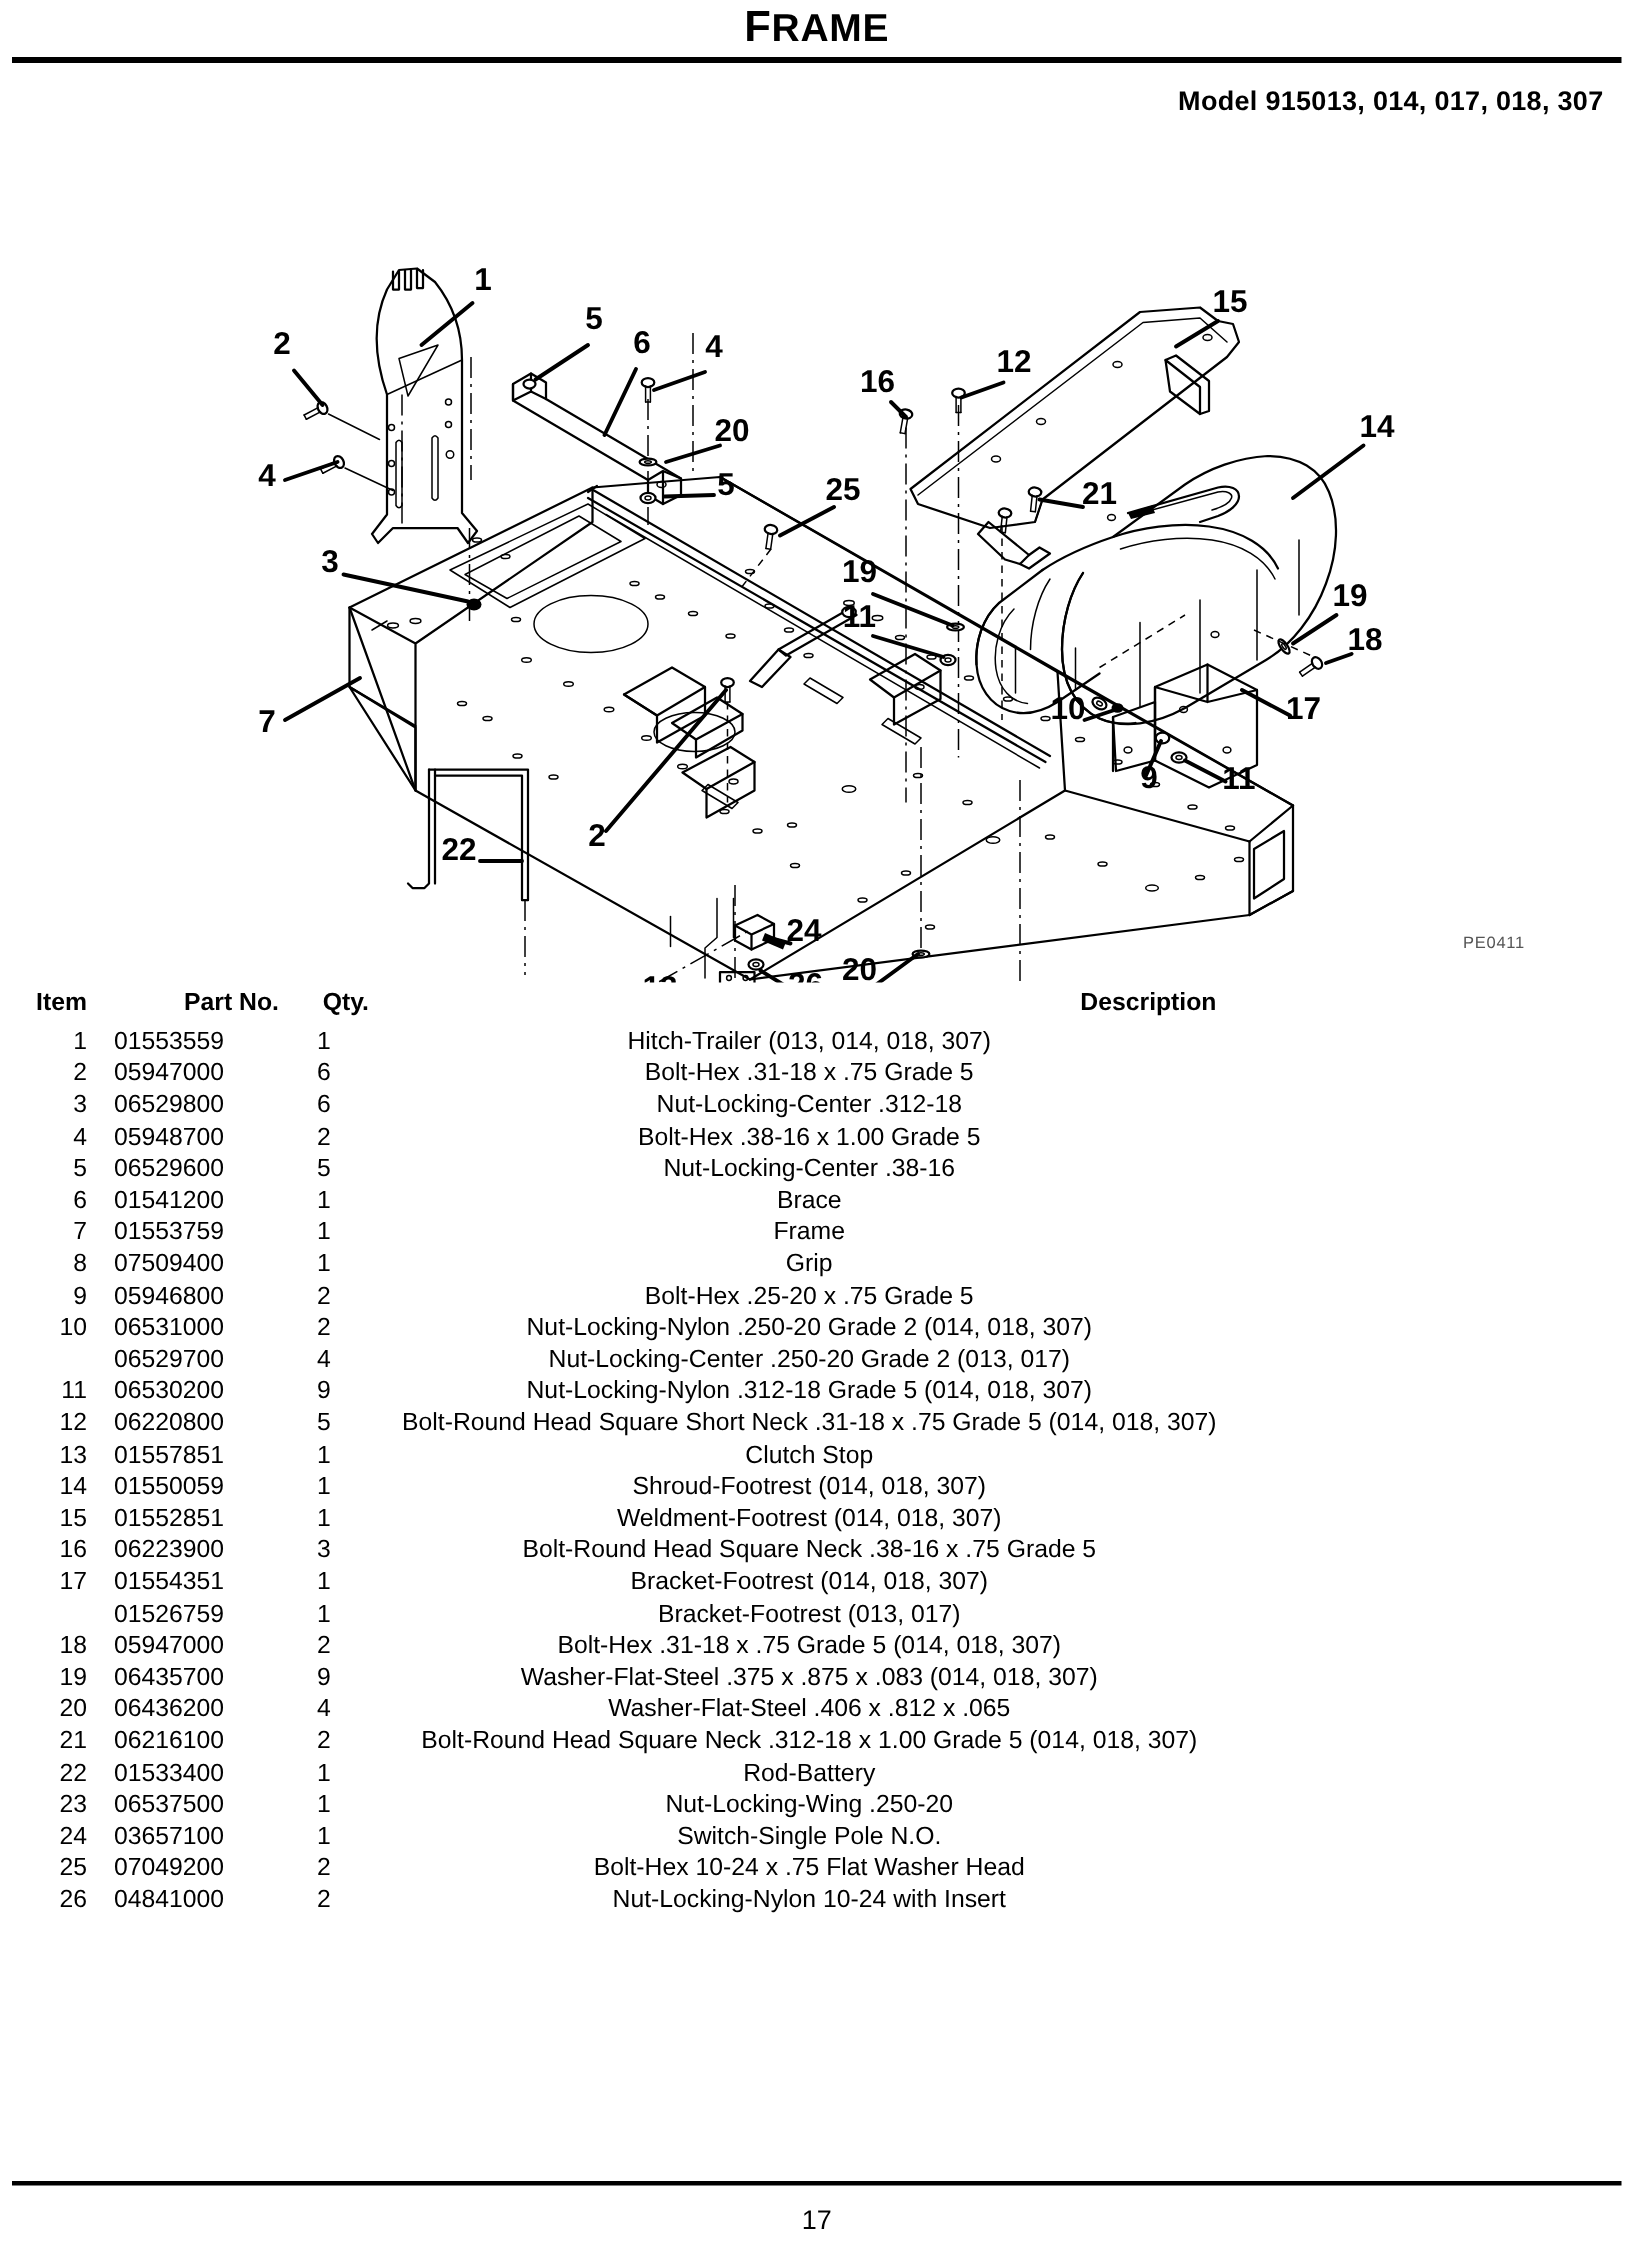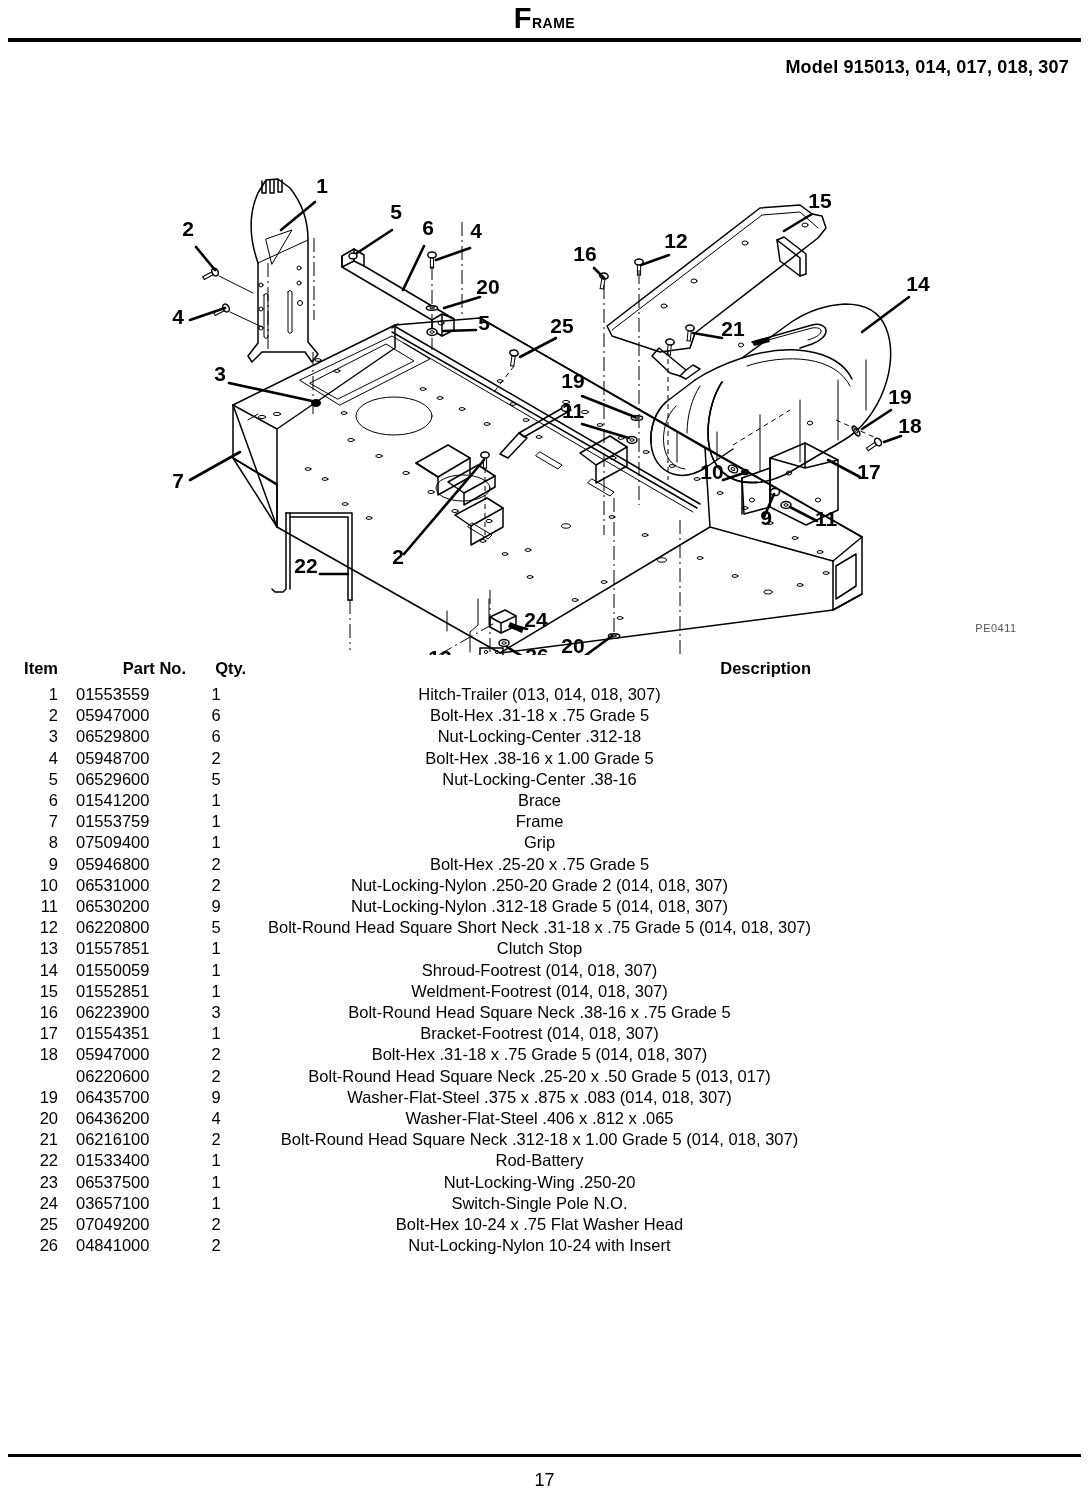--- a/index.html
+++ b/index.html
@@ -21,21 +21,21 @@
     position: absolute;
     top: 2px;
     left: 0;
     width: 1089px;
     text-align: center;
     font-weight: bold;
     font-size: 29px;
     letter-spacing: 0.5px;
   }
   #page-title .cap { font-size: 29px; }
-  #page-title .sc  { font-size: 14px; margin-top: 42px; }
+  #page-title .sc  { font-size: 26px; margin-top: 42px; }
 
   #header-rule {
     position: absolute;
     top: 38px;
     left: 8px;
     width: 1073px;
     height: 4px;
     background: #000;
   }
 
@@ -614,20 +614,26 @@
           <td class="c-qty">2</td>
           <td class="c-desc">Bolt-Hex .25-20 x .75 Grade 5</td>
         </tr>
         <tr>
           <td class="c-item">10</td>
           <td class="c-part">06531000</td>
           <td class="c-qty">2</td>
           <td class="c-desc">Nut-Locking-Nylon .250-20 Grade 2 (014, 018, 307)</td>
         </tr>
         <tr>
+          <td class="c-item"></td>
+          <td class="c-part">06529700</td>
+          <td class="c-qty">4</td>
+          <td class="c-desc">Nut-Locking-Center .250-20 Grade 2 (013, 017)</td>
+        </tr>
+        <tr>
           <td class="c-item">11</td>
           <td class="c-part">06530200</td>
           <td class="c-qty">9</td>
           <td class="c-desc">Nut-Locking-Nylon .312-18 Grade 5 (014, 018, 307)</td>
         </tr>
         <tr>
           <td class="c-item">12</td>
           <td class="c-part">06220800</td>
           <td class="c-qty">5</td>
           <td class="c-desc">Bolt-Round Head Square Short Neck .31-18 x .75 Grade 5 (014, 018, 307)</td>
@@ -656,32 +662,32 @@
           <td class="c-qty">3</td>
           <td class="c-desc">Bolt-Round Head Square Neck .38-16 x .75 Grade 5</td>
         </tr>
         <tr>
           <td class="c-item">17</td>
           <td class="c-part">01554351</td>
           <td class="c-qty">1</td>
           <td class="c-desc">Bracket-Footrest (014, 018, 307)</td>
         </tr>
         <tr>
+          <td class="c-item"></td>
+          <td class="c-part">01526759</td>
+          <td class="c-qty">1</td>
+          <td class="c-desc">Bracket-Footrest (013, 017)</td>
+        </tr>
+        <tr>
           <td class="c-item">18</td>
           <td class="c-part">05947000</td>
           <td class="c-qty">2</td>
           <td class="c-desc">Bolt-Hex .31-18 x .75 Grade 5 (014, 018, 307)</td>
         </tr>
         <tr>
-          <td class="c-item"></td>
-          <td class="c-part">06220600</td>
-          <td class="c-qty">2</td>
-          <td class="c-desc">Bolt-Round Head Square Neck .25-20 x .50 Grade 5 (013, 017)</td>
-        </tr>
-        <tr>
           <td class="c-item">19</td>
           <td class="c-part">06435700</td>
           <td class="c-qty">9</td>
           <td class="c-desc">Washer-Flat-Steel .375 x .875 x .083 (014, 018, 307)</td>
         </tr>
         <tr>
           <td class="c-item">20</td>
           <td class="c-part">06436200</td>
           <td class="c-qty">4</td>
           <td class="c-desc">Washer-Flat-Steel .406 x .812 x .065</td>

